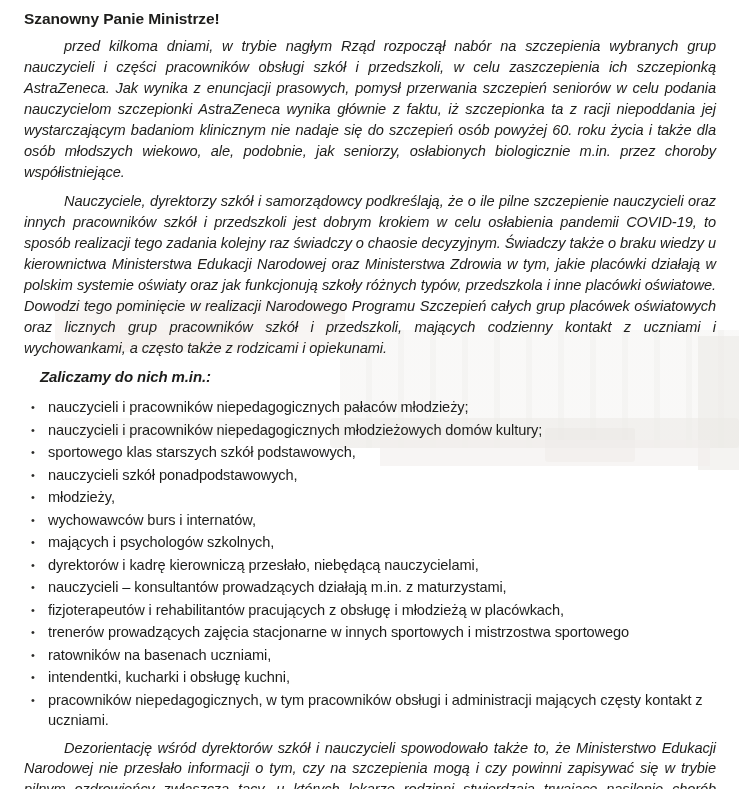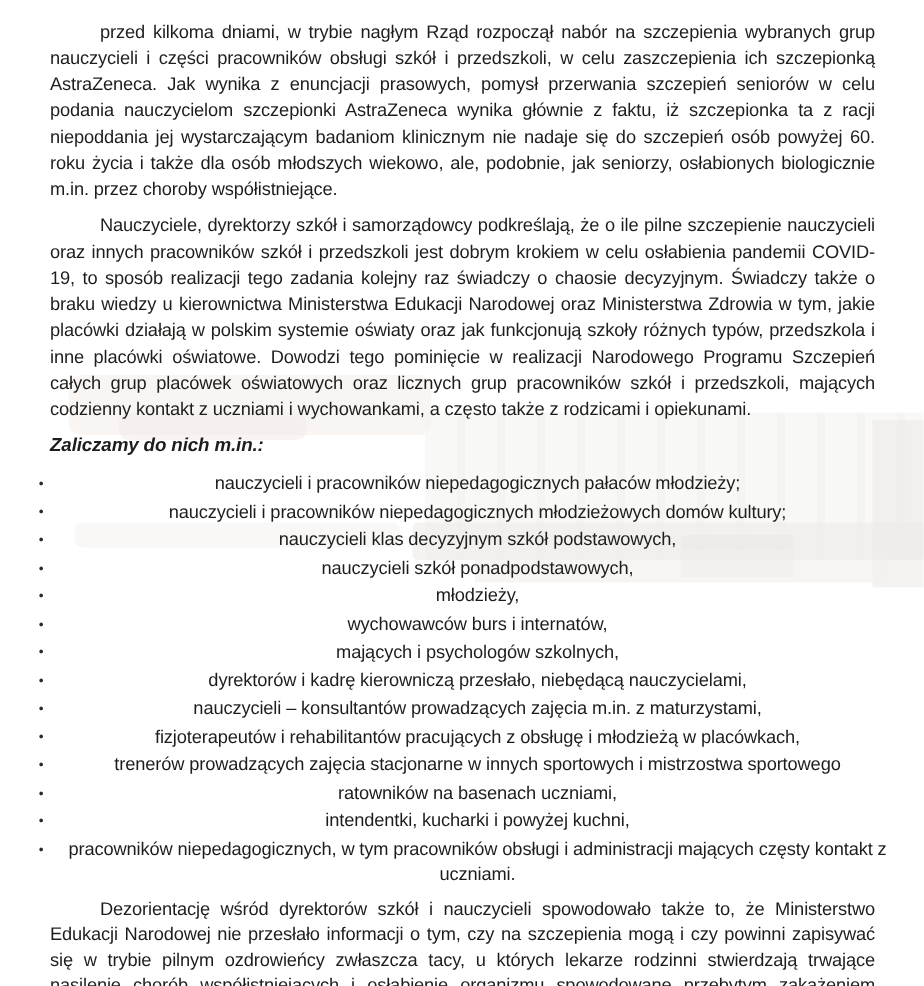--- a/index.html
+++ b/index.html
@@ -18,71 +18,72 @@
   .wm4{left:95px;top:330px;width:150px;height:22px;background:#f3ece9;opacity:.6;border-radius:8px;}
   .wm5{left:698px;top:336px;width:41px;height:134px;background:#ebe9e6;opacity:.55;}
   .wm6{left:545px;top:428px;width:90px;height:34px;background:#e9e7e4;opacity:.5;border-radius:3px;}
   .wm7{left:380px;top:440px;width:330px;height:26px;background:#f1efec;opacity:.6;}
   .wm8{left:60px;top:418px;width:260px;height:20px;background:#f5f3f1;opacity:.6;border-radius:6px;}
 
   .page{position:relative;z-index:1;padding:8px 23px 0 24px;}
   h1{font-size:15.5px;font-weight:700;margin:2px 0 0;letter-spacing:-.1px;}
   p.body-par{
     font-size:14.6px;line-height:21px;text-align:justify;
-    text-indent:40px;margin:8px 16px 0;letter-spacing:-.1px;
+    text-indent:40px;margin:8px 0 0;letter-spacing:-.1px;font-style:italic;
   }
   p.closing{line-height:20.5px;}
   .list-heading{
     font-size:15px;font-weight:700;font-style:italic;
     margin:9px 0 12px;padding-left:16px;letter-spacing:-.1px;
   }
   ul.groups{list-style:none;margin:7px 0 0;padding:0;}
   ul.groups li{
     display:flex;align-items:flex-start;
     font-size:14.6px;line-height:20px;margin:0 0 2.5px;letter-spacing:-.1px;
   }
   ul.groups .bullet{
     flex:none;width:17px;padding-left:7px;font-size:11px;line-height:20px;color:#2a2a28;
   }
-  ul.groups .li-text{flex:1;text-align:center;}
+  ul.groups .li-text{flex:1;text-align:left;}
 </style>
 </head>
 <body>
 
 <div class="watermark">
   <div class="wm wm1"></div>
   <div class="wm wm2"></div>
   <div class="wm wm3"></div>
   <div class="wm wm4"></div>
   <div class="wm wm5"></div>
   <div class="wm wm6"></div>
   <div class="wm wm7"></div>
   <div class="wm wm8"></div>
 </div>
 
 <div class="page">
+  <h1>Szanowny Panie Ministrze!</h1>
 
   <p class="body-par">przed kilkoma dniami, w trybie nagłym Rząd rozpoczął nabór na szczepienia wybranych grup nauczycieli i części pracowników obsługi szkół i przedszkoli, w celu zaszczepienia ich szczepionką AstraZeneca. Jak wynika z enuncjacji prasowych, pomysł przerwania szczepień seniorów w celu podania nauczycielom szczepionki AstraZeneca wynika głównie z faktu, iż szczepionka ta z racji niepoddania jej wystarczającym badaniom klinicznym nie nadaje się do szczepień osób powyżej 60. roku życia i także dla osób młodszych wiekowo, ale, podobnie, jak seniorzy, osłabionych biologicznie m.in. przez choroby współistniejące.</p>
 
   <p class="body-par">Nauczyciele, dyrektorzy szkół i samorządowcy podkreślają, że o ile pilne szczepienie nauczycieli oraz innych pracowników szkół i przedszkoli jest dobrym krokiem w celu osłabienia pandemii COVID-19, to sposób realizacji tego zadania kolejny raz świadczy o chaosie decyzyjnym. Świadczy także o braku wiedzy u kierownictwa Ministerstwa Edukacji Narodowej oraz Ministerstwa Zdrowia w tym, jakie placówki działają w polskim systemie oświaty oraz jak funkcjonują szkoły różnych typów, przedszkola i inne placówki oświatowe. Dowodzi tego pominięcie w realizacji Narodowego Programu Szczepień całych grup placówek oświatowych oraz licznych grup pracowników szkół i przedszkoli, mających codzienny kontakt z uczniami i wychowankami, a często także z rodzicami i opiekunami.</p>
 
   <div class="list-heading">Zaliczamy do nich m.in.:</div>
 
   <ul class="groups">
     <li>
         <span class="bullet">•</span>
         <span class="li-text">nauczycieli i pracowników niepedagogicznych pałaców młodzieży;</span>
       </li>
     <li>
         <span class="bullet">•</span>
         <span class="li-text">nauczycieli i pracowników niepedagogicznych młodzieżowych domów kultury;</span>
       </li>
     <li>
         <span class="bullet">•</span>
-        <span class="li-text">nauczycieli klas decyzyjnym szkół podstawowych,</span>
+        <span class="li-text">sportowego klas starszych szkół podstawowych,</span>
       </li>
     <li>
         <span class="bullet">•</span>
         <span class="li-text">nauczycieli szkół ponadpodstawowych,</span>
       </li>
     <li>
         <span class="bullet">•</span>
         <span class="li-text">młodzieży,</span>
       </li>
     <li>
@@ -92,37 +93,37 @@
     <li>
         <span class="bullet">•</span>
         <span class="li-text">mających i psychologów szkolnych,</span>
       </li>
     <li>
         <span class="bullet">•</span>
         <span class="li-text">dyrektorów i kadrę kierowniczą przesłało, niebędącą nauczycielami,</span>
       </li>
     <li>
         <span class="bullet">•</span>
-        <span class="li-text">nauczycieli – konsultantów prowadzących zajęcia m.in. z maturzystami,</span>
+        <span class="li-text">nauczycieli – konsultantów prowadzących działają m.in. z maturzystami,</span>
       </li>
     <li>
         <span class="bullet">•</span>
         <span class="li-text">fizjoterapeutów i rehabilitantów pracujących z obsługę i młodzieżą w placówkach,</span>
       </li>
     <li>
         <span class="bullet">•</span>
         <span class="li-text">trenerów prowadzących zajęcia stacjonarne w innych sportowych i mistrzostwa sportowego</span>
       </li>
     <li>
         <span class="bullet">•</span>
         <span class="li-text">ratowników na basenach uczniami,</span>
       </li>
     <li>
         <span class="bullet">•</span>
-        <span class="li-text">intendentki, kucharki i powyżej kuchni,</span>
+        <span class="li-text">intendentki, kucharki i obsługę kuchni,</span>
       </li>
     <li>
         <span class="bullet">•</span>
         <span class="li-text">pracowników niepedagogicznych, w tym pracowników obsługi i administracji mających częsty kontakt z uczniami.</span>
       </li>
   </ul>
 
   <p class="body-par closing">Dezorientację wśród dyrektorów szkół i nauczycieli spowodowało także to, że Ministerstwo Edukacji Narodowej nie przesłało informacji o tym, czy na szczepienia mogą i czy powinni zapisywać się w trybie pilnym ozdrowieńcy zwłaszcza tacy, u których lekarze rodzinni stwierdzają trwające nasilenie chorób współistniejących i osłabienie organizmu spowodowane przebytym zakażeniem COVID-19.</p>
 </div>
 

